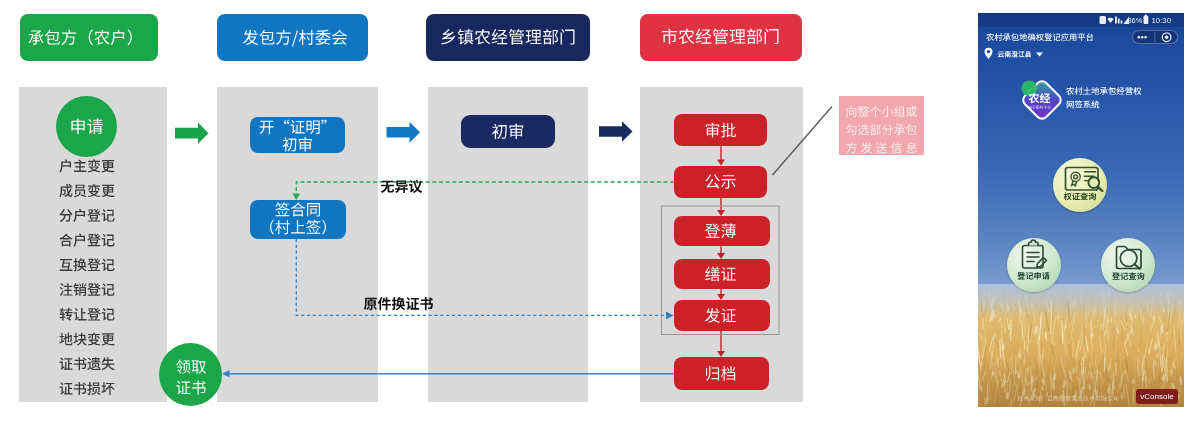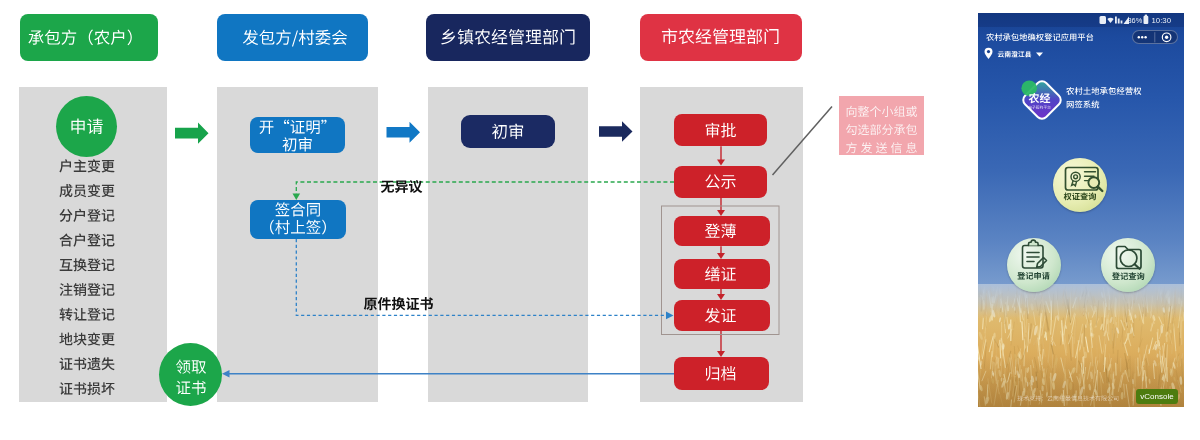--- a/index.html
+++ b/index.html
@@ -722,21 +722,21 @@
 <ellipse cx="191.0" cy="15.9" rx="1.1" ry="3.7" fill="#f0dfae" opacity="0.80" transform="rotate(-0 191.0 15.9)"></ellipse>
 <ellipse cx="150.9" cy="87.1" rx="1.4" ry="4.3" fill="#d9b468" opacity="0.57" transform="rotate(0 150.9 87.1)"></ellipse>
 <ellipse cx="21.9" cy="87.2" rx="1.3" ry="3.6" fill="#e8cf92" opacity="0.52" transform="rotate(-11 21.9 87.2)"></ellipse>
 <rect width="206" height="34" fill="url(#hz)"></rect>
 <rect y="70" width="206" height="50" fill="url(#bt)"></rect>
     </svg>
 <div class="abs" style="left:1025.5px;top:83.5px;width:28px;height:28px;transform:rotate(45deg);border-radius:7px;border:2.5px solid #fff;background:linear-gradient(135deg,#2fae9b 0%,#4f46c5 48%,#7130c9 100%);"></div>
 <div class="circ" style="left:1053px;top:158px;width:54px;height:54px;background:radial-gradient(circle at 35% 30%,#f6f8d8,#e7edb2 55%,#ccd886 100%);box-shadow:0 1px 2px rgba(0,0,0,0.25);"></div>
 <div class="circ" style="left:1007px;top:238px;width:54px;height:54px;background:radial-gradient(circle at 35% 30%,#f0f8f0,#cfe7cd 55%,#9fceA5 100%);box-shadow:0 1px 2px rgba(0,0,0,0.25);"></div>
 <div class="circ" style="left:1101px;top:238px;width:54px;height:54px;background:radial-gradient(circle at 35% 30%,#f0f8f0,#cfe7cd 55%,#9fceA5 100%);box-shadow:0 1px 2px rgba(0,0,0,0.25);"></div>
-<div class="abs" style="left:1135.7px;top:388.7px;width:42.5px;height:15.5px;background:#4d7c0f;border-radius:3px;color:#fff;font-size:8px;line-height:15.5px;text-align:center;">vConsole</div>
+<div class="abs" style="left:1135.7px;top:388.7px;width:42.5px;height:15.5px;background:#7f1d1d;border-radius:3px;color:#fff;font-size:8px;line-height:15.5px;text-align:center;">vConsole</div>
 
 <svg class="abs" style="left:0;top:0;" width="1200" height="440" viewBox="0 0 1200 440">
 <polygon points="175.0,127.8 198.0,127.8 198.0,122.5 208.5,133.2 198.0,143.8 198.0,138.5 175.0,138.5" fill="#17a34b"></polygon>
 <polygon points="386.5,126.9 409.5,126.9 409.5,121.8 420.0,132.2 409.5,142.7 409.5,137.6 386.5,137.6" fill="#1178c5"></polygon>
 <polygon points="599.0,126.2 622.0,126.2 622.0,121.3 632.5,131.5 622.0,141.7 622.0,136.8 599.0,136.8" fill="#1b2a5e"></polygon>
 <line x1="721" y1="146.3" x2="721" y2="160.5" stroke="#c4232b" stroke-width="1.4"></line>
       <polygon points="717.0,159.5 725.0,159.5 721,165.5" fill="#c4232b"></polygon>
 <line x1="721" y1="197.5" x2="721" y2="211" stroke="#c4232b" stroke-width="1.4"></line>
       <polygon points="717.0,210 725.0,210 721,216" fill="#c4232b"></polygon>
 <line x1="721" y1="246.2" x2="721" y2="254" stroke="#c4232b" stroke-width="1.4"></line>

